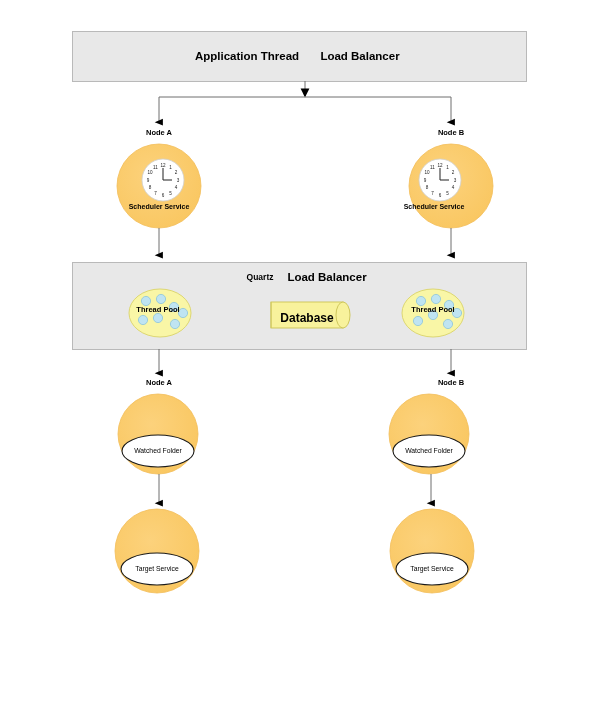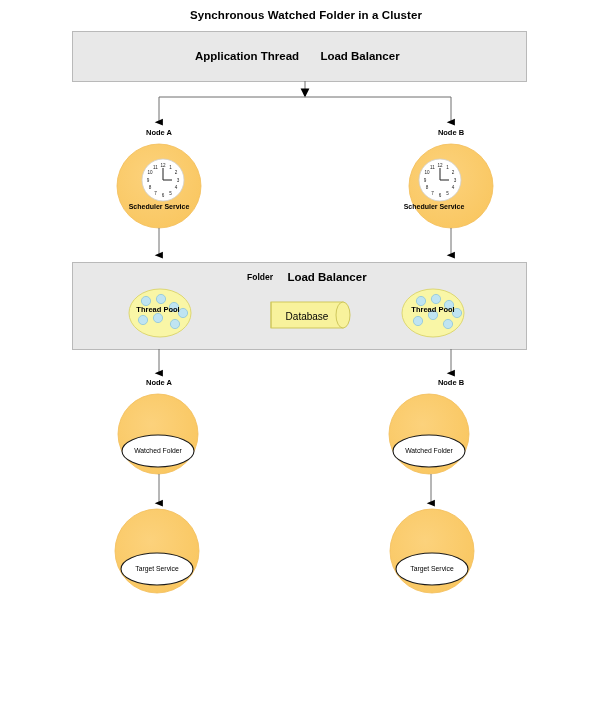--- a/index.html
+++ b/index.html
@@ -53,22 +53,22 @@
   .smalllbl {
     font-size: 7.5px;
     font-weight: bold;
     margin-top: 36px;
   }
   .ellipselbl {
     font-size: 6.8px;
     font-weight: normal;
   }
   .dblbl {
-    font-size: 10px;
-    font-weight: normal;
+    font-size: 12px;
+    font-weight: bold;
   }
   .quartz {
     font-size: 8.5px;
     font-weight: bold;
   }
   .centered {
     transform: translateX(-50%);
   }
 </style>
 </head>
@@ -178,35 +178,34 @@
         <text x="447.50" y="194.79" text-anchor="middle" font-size="4.6" font-family="&quot;Liberation Sans&quot;, sans-serif" fill="#222">5</text>
         <text x="440.00" y="196.80" text-anchor="middle" font-size="4.6" font-family="&quot;Liberation Sans&quot;, sans-serif" fill="#222">6</text>
         <text x="432.50" y="194.79" text-anchor="middle" font-size="4.6" font-family="&quot;Liberation Sans&quot;, sans-serif" fill="#222">7</text>
         <text x="427.01" y="189.30" text-anchor="middle" font-size="4.6" font-family="&quot;Liberation Sans&quot;, sans-serif" fill="#222">8</text>
         <text x="425.00" y="181.80" text-anchor="middle" font-size="4.6" font-family="&quot;Liberation Sans&quot;, sans-serif" fill="#222">9</text>
         <text x="427.01" y="174.30" text-anchor="middle" font-size="4.6" font-family="&quot;Liberation Sans&quot;, sans-serif" fill="#222">10</text>
         <text x="432.50" y="168.81" text-anchor="middle" font-size="4.6" font-family="&quot;Liberation Sans&quot;, sans-serif" fill="#222">11</text>
       </g>
     </svg>
 
-  <div class="lbl title centered" style="left:306px; top:9px;">Synchronous Watched Folder in a Cluster</div>
 
   <div class="lbl bigbold centered" style="left:247px; top:50px;">Application Thread</div>
   <div class="lbl bigbold centered" style="left:360px; top:50px;">Load Balancer</div>
 
   <div class="lbl nodelbl centered" style="left:159px; top:128px;">Node A</div>
   <div class="lbl nodelbl centered" style="left:451px; top:128px;">Node B</div>
 
   <div class="lbl insidelbl centered" style="left:159px; top:203px;">Scheduler Service</div>
   <div class="lbl insidelbl centered" style="left:434px; top:203px;">Scheduler Service</div>
 
   <div class="lbl smalllbl centered" style="left:158px; top:269px;">Thread Pool</div>
   <div class="lbl smalllbl centered" style="left:433px; top:269px;">Thread Pool</div>
 
-  <div class="lbl quartz centered" style="left:260px; top:272px;">Folder</div>
+  <div class="lbl quartz centered" style="left:260px; top:272px;">Quartz</div>
   <div class="lbl bigbold centered" style="left:327px; top:271px;">Load Balancer</div>
 
   <div class="lbl dblbl centered" style="left:307px; top:311px;">Database</div>
 
   <div class="lbl nodelbl centered" style="left:159px; top:378px;">Node A</div>
   <div class="lbl nodelbl centered" style="left:451px; top:378px;">Node B</div>
 
   <div class="lbl ellipselbl centered" style="left:158px; top:447px;">Watched Folder</div>
   <div class="lbl ellipselbl centered" style="left:429px; top:447px;">Watched Folder</div>
 

